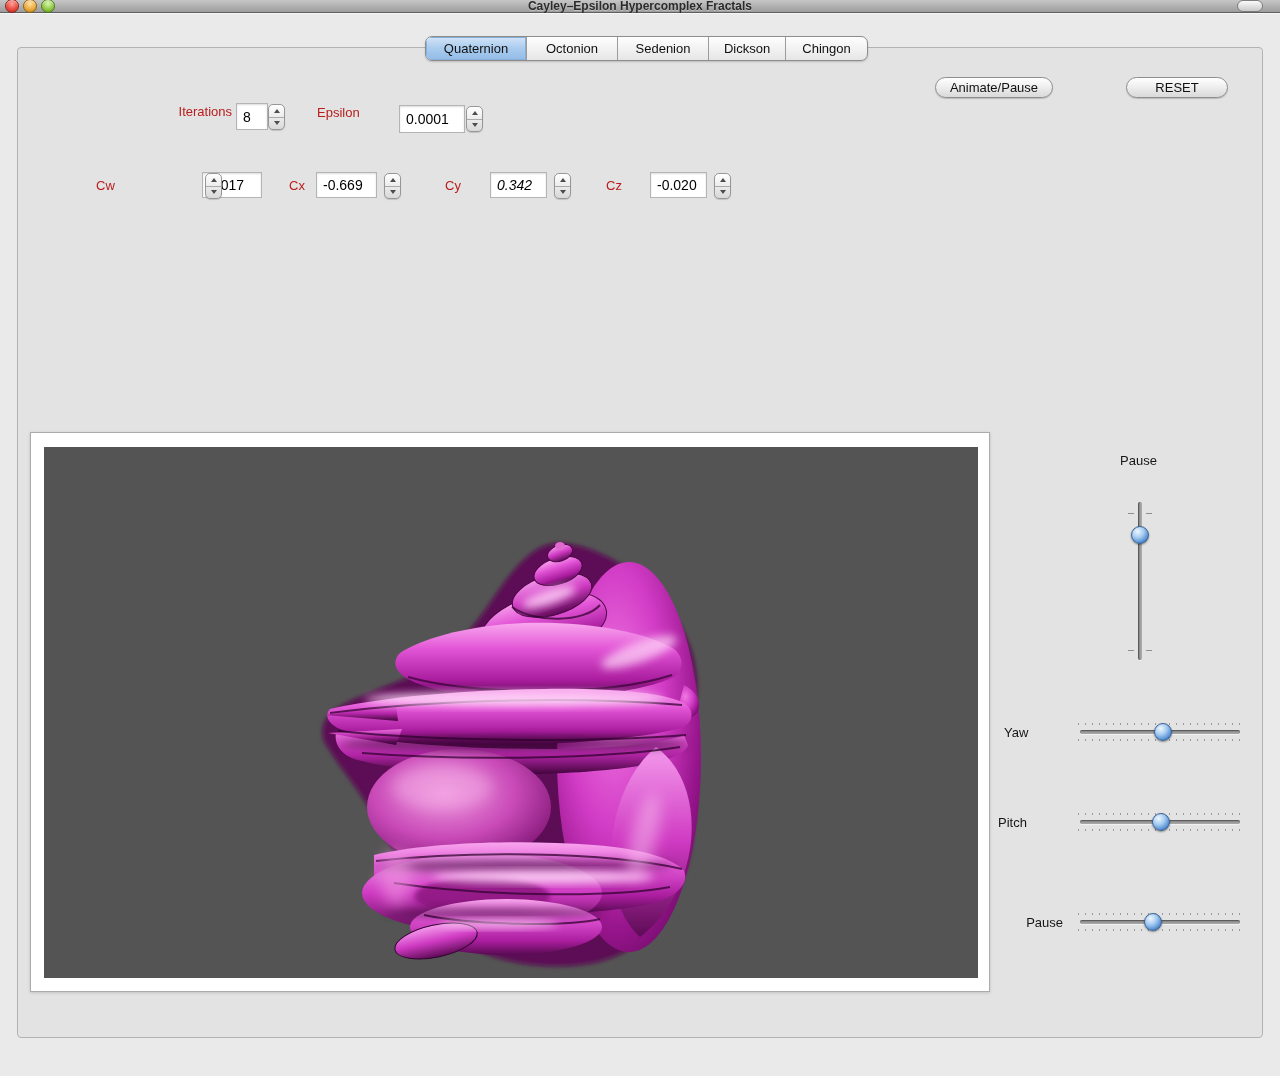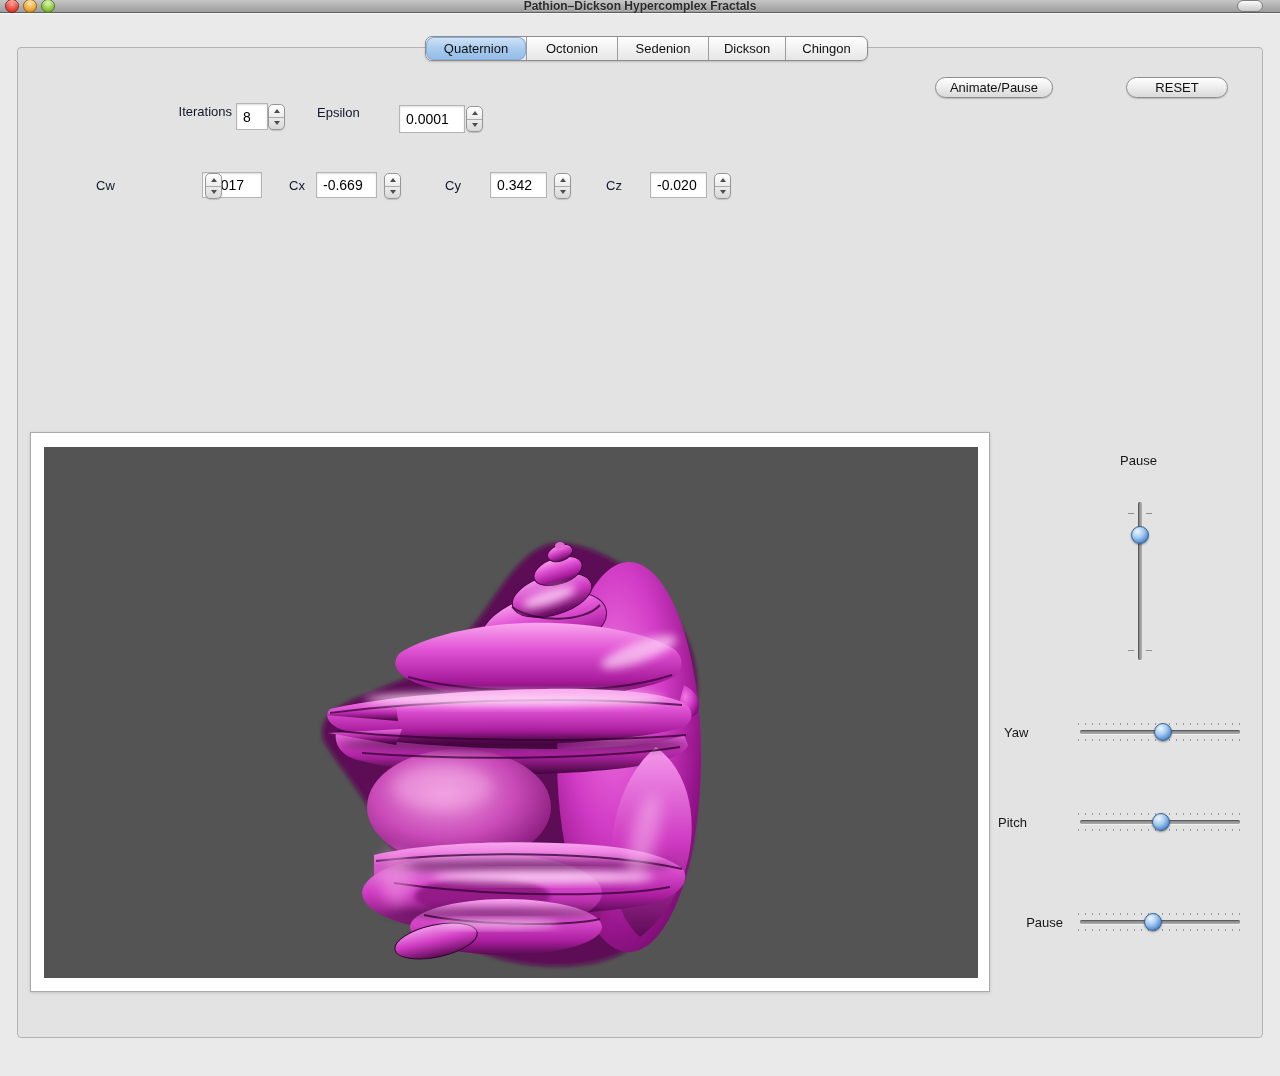--- a/index.html
+++ b/index.html
@@ -36,24 +36,24 @@
   }
   
   .tabbar{
     position:absolute;left:425px;top:36px;height:23px;display:flex;z-index:5;
     border:1px solid #8d8d8d;border-radius:7px;overflow:hidden;
     background:linear-gradient(#fefefe,#e6e6e6);
     box-shadow:0 1px 2px rgba(0,0,0,.18);
     font-size:13px;color:#111;
   }
   .seg{display:flex;align-items:center;justify-content:center;border-left:1px solid #9b9b9b;cursor:default;}
-  .seg:first-child{border-left:none;border-radius:8px;}
+  .seg:first-child{border-left:none;}
   .seg.sel{background:linear-gradient(#d3e4f7,#a9cbee 50%,#93bce8);box-shadow:inset 0 0 0 1px #86aed6;}
   
-  .lbl{position:absolute;font-size:13px;color:#0f172a;}
+  .lbl{position:absolute;font-size:13px;color:#b91c1c;}
   .field{
     position:absolute;background:#fff;border:1px solid #b4b4b4;
     box-shadow:inset 0 1px 2px rgba(0,0,0,.14);
     font-family:"Liberation Sans","DejaVu Sans",sans-serif;
     font-size:14px;color:#000;padding:0 0 0 6px;margin:0;outline:none;
   }
   .stepper{
     position:absolute;width:15px;height:24px;border:1px solid #979797;border-radius:5px;
     background:linear-gradient(#ffffff,#d9d9d9);box-shadow:0 1px 1px rgba(0,0,0,.15);
     display:flex;flex-direction:column;overflow:hidden;
@@ -96,21 +96,21 @@
   .vtick{position:absolute;width:6px;height:1px;background:#8f8f8f;}
   .vthumb{position:absolute;left:12px;transform:translateX(-50%);margin-top:-8px;}
 </style>
 </head>
 <body>
 
 <div class="titlebar">
   <span class="traffic red"></span>
   <span class="traffic yellow"></span>
   <span class="traffic green"></span>
-  <div class="window-title">Pathion–Dickson Hypercomplex Fractals</div>
+  <div class="window-title">Cayley–Epsilon Hypercomplex Fractals</div>
   <span class="lozenge"></span>
 </div>
 <div class="titlebar-highlight"></div>
 
 <div class="panel"></div>
 
 <div class="tabbar">
   <div class="seg sel" style="width:100px">
       <span>Quaternion</span>
     </div>
@@ -166,21 +166,21 @@
 <div class="stepper" style="left:384px;top:173px">
   <div class="step-half">
       <span class="tri-up"></span>
     </div>
   <div class="step-half down">
       <span class="tri-down"></span>
     </div>
 </div>
 
 <div class="lbl" style="left:445px;top:178px">Cy</div>
-<input class="field" style="left: 490px; top: 172px; width: 49px; height: 24px;" value="0.342">
+<input class="field" style="left: 490px; top: 172px; width: 49px; height: 24px; font-style: italic;" value="0.342">
 <div class="stepper" style="left:554px;top:173px">
   <div class="step-half">
       <span class="tri-up"></span>
     </div>
   <div class="step-half down">
       <span class="tri-down"></span>
     </div>
 </div>
 
 <div class="lbl" style="left:606px;top:178px">Cz</div>

